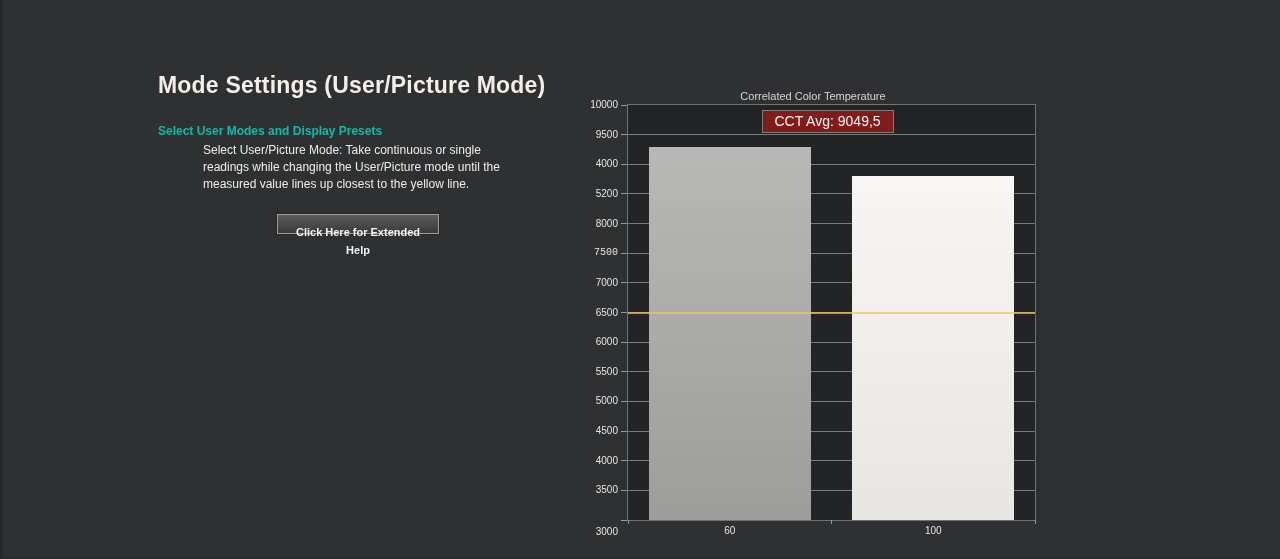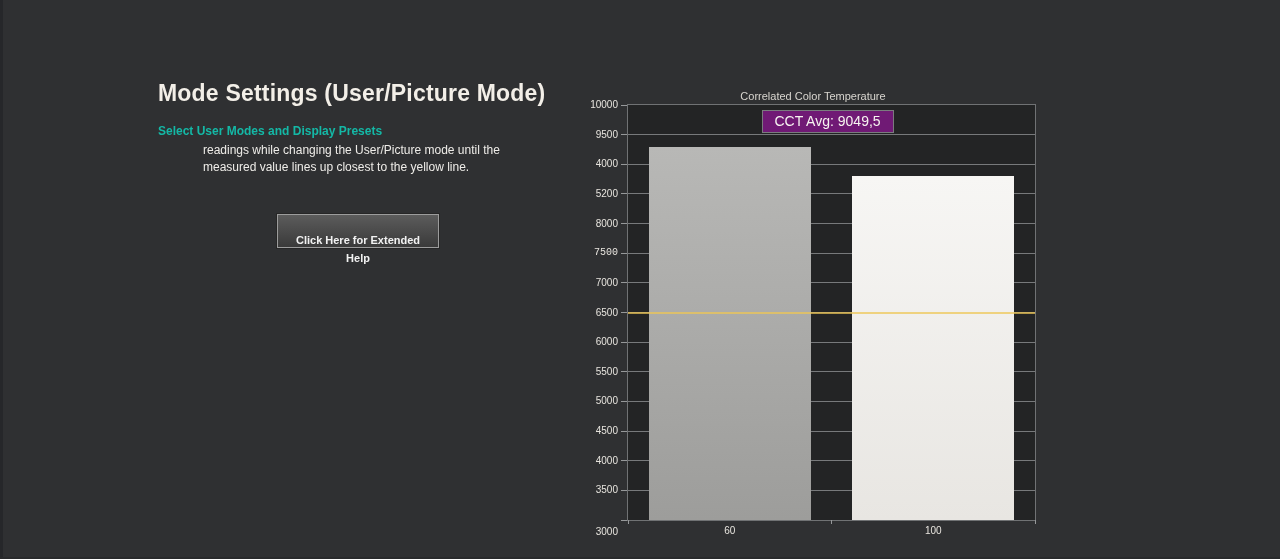--- a/index.html
+++ b/index.html
@@ -7,42 +7,42 @@
     width:1280px;height:559px;position:relative;overflow:hidden;
     background:#2f3032;
     font-family:"Liberation Sans", sans-serif;
     -webkit-font-smoothing:antialiased;
   }
   .edge-left{position:absolute;left:0;top:0;width:3px;height:559px;background:#26272a;}
   .edge-bottom{position:absolute;left:0;bottom:0;width:1280px;height:2px;background:#292a2c;}
 
   
   .page-title{
-    position:absolute;left:158px;top:80px;
+    position:absolute;left:158px;top:72px;
     font-size:23px;font-weight:bold;letter-spacing:.2px;
     color:#f3efe8;
   }
   .panel-subtitle{
     position:absolute;left:158px;top:124px;
     font-size:12px;font-weight:bold;color:#14b8a6;
   }
   .panel-desc{
     position:absolute;left:203px;top:142px;
     font-size:12px;line-height:17px;color:#eeece8;width:330px;
   }
   .help-btn{
     position:absolute;left:277px;top:214px;width:162px;height:20px;
     box-sizing:border-box;
     background:linear-gradient(to bottom,#5c5c5c,#3a3a3a);
     border:1px solid #9c9c9c;
     color:#f2f2f2;font-size:11px;font-weight:bold;
     text-align:center;line-height:18px;
     font-family:"Liberation Sans", sans-serif;
     box-shadow:0 0 0 1px #262626;
-    padding:16px;cursor:pointer;
+    padding:8px;cursor:pointer;
   }
 
   
   .chart-title{
     position:absolute;left:590px;top:90px;width:446px;
     text-align:center;font-size:11px;color:#d8d5cf;
   }
   .plot{
     position:absolute;left:627px;top:104px;width:409px;height:417px;
     box-sizing:border-box;
@@ -58,35 +58,36 @@
     font-size:10px;color:#e7e4de;
   }
   .xtick-mark{position:absolute;width:1px;height:4px;background:#96989a;}
   .xtick-label{
     position:absolute;text-align:center;
     font-size:10px;color:#e7e4de;
   }
   .cct-box{
     position:absolute;left:50%;top:5px;transform:translateX(-53%);
     box-sizing:border-box;height:23px;line-height:21px;
-    background:#701a75;border:1px solid #7a7c7e;
+    background:#7f1d1d;border:1px solid #7a7c7e;
     padding:0 12px;
     font-size:14px;color:#f6f4f0;white-space:nowrap;
     z-index:5;
   }
 </style>
 </head>
 <body>
 
 <div class="edge-left"></div>
 <div class="edge-bottom"></div>
 
 <div class="page-title">Mode Settings (User/Picture Mode)</div>
 <div class="panel-subtitle">Select User Modes and Display Presets</div>
 <div class="panel-desc">
+  <div>Select User/Picture Mode: Take continuous or single</div>
   <div>readings while changing the User/Picture mode until the</div>
   <div>measured value lines up closest to the yellow line.</div>
 </div>
 <button class="help-btn">Click Here for Extended Help</button>
 
 <div class="chart-title">Correlated Color Temperature</div>
 <div class="plot" id="plot">
   <div class="cct-box">CCT Avg: 9049,5</div>
 <div class="ytick-mark" style="top: 414.5px;"></div>
     <div class="ytick-label" style="top: 414px; left: -60px; margin-top: 7px;">3000</div>

